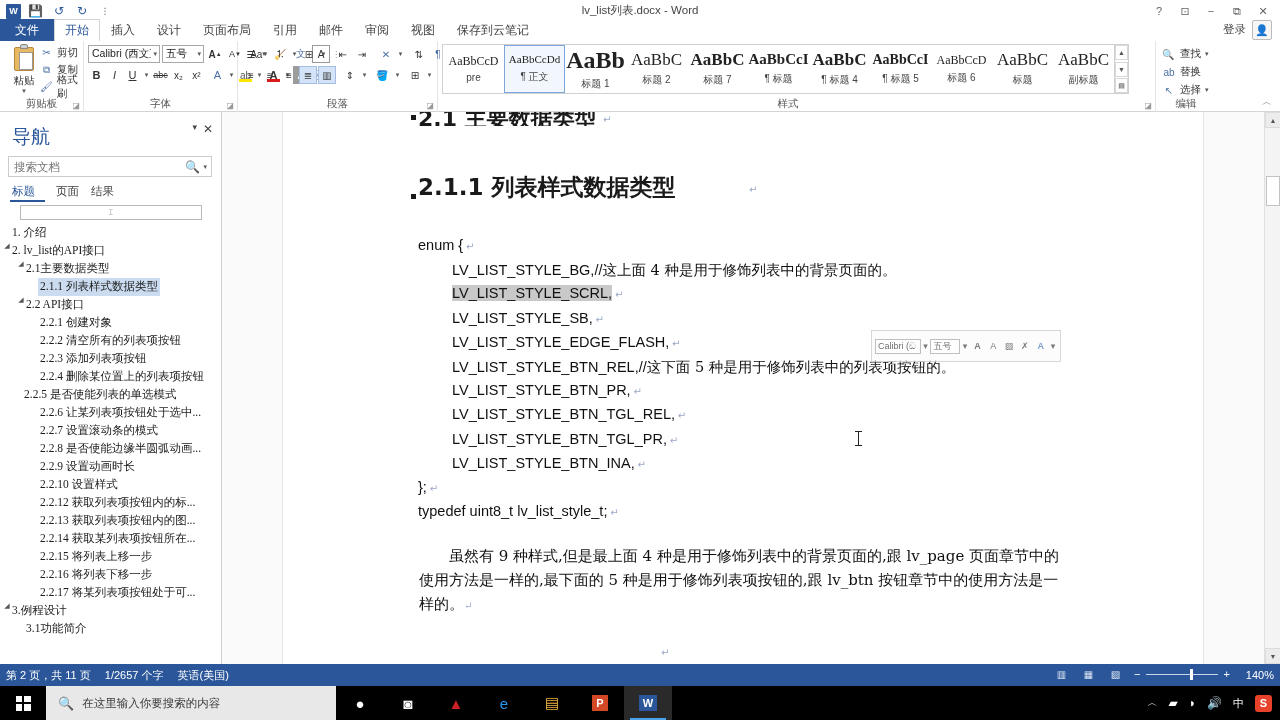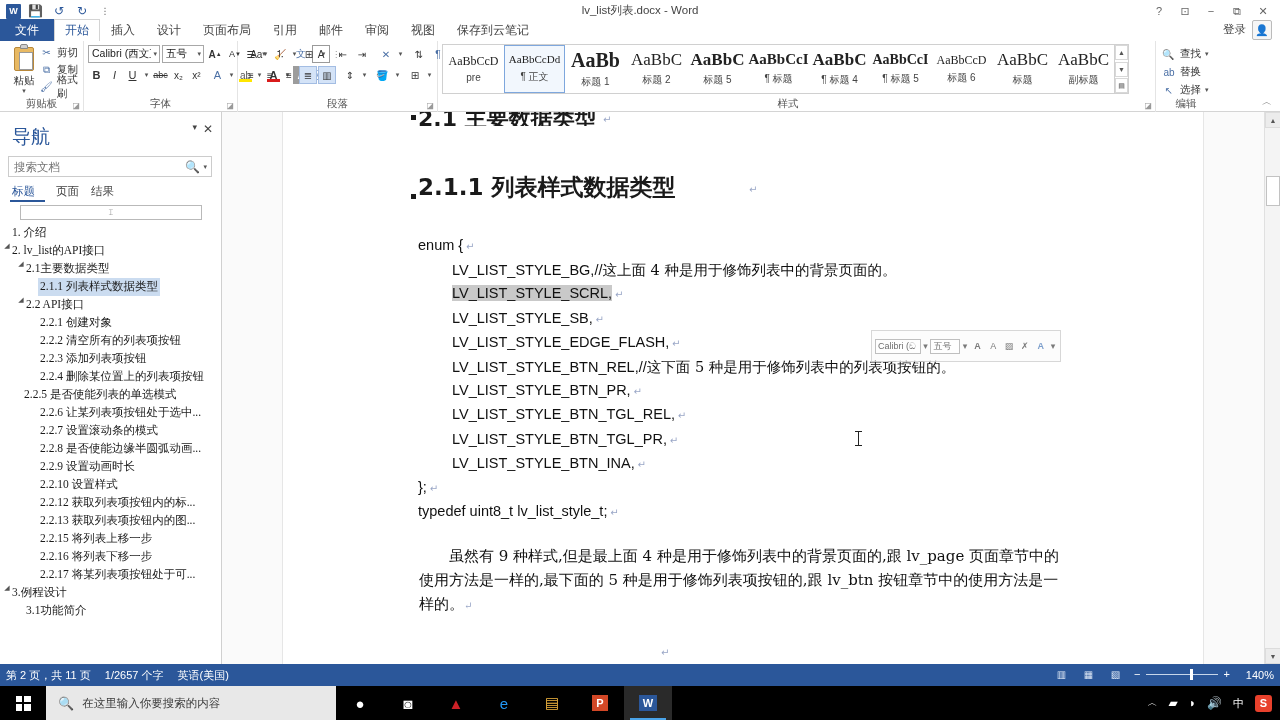--- a/index.html
+++ b/index.html
@@ -366,30 +366,30 @@
       <div class="stylegal" id="stylegal">
           <div class="stylecell">
             <div class="spv" style="font-size: 12px; font-weight: normal;">AaBbCcD</div>
             <div class="snm">pre</div>
           </div>
           <div class="stylecell sel">
             <div class="spv" style="font-size: 11px; font-weight: normal;">AaBbCcDd</div>
             <div class="snm">¶ 正文</div>
           </div>
           <div class="stylecell">
-            <div class="spv" style="font-size: 20px; font-weight: bold;">AaBb</div>
+            <div class="spv" style="font-size: 24px; font-weight: bold;">AaBb</div>
             <div class="snm">标题 1</div>
           </div>
           <div class="stylecell">
             <div class="spv" style="font-size: 17px; font-weight: normal;">AaBbC</div>
             <div class="snm">标题 2</div>
           </div>
           <div class="stylecell">
             <div class="spv" style="font-size: 17px; font-weight: bold;">AaBbC</div>
-            <div class="snm">标题 5</div>
+            <div class="snm">标题 7</div>
           </div>
           <div class="stylecell">
             <div class="spv" style="font-size: 15px; font-weight: bold;">AaBbCcI</div>
             <div class="snm">¶ 标题</div>
           </div>
           <div class="stylecell">
             <div class="spv" style="font-size: 17px; font-weight: bold;">AaBbC</div>
             <div class="snm">¶ 标题 4</div>
           </div>
           <div class="stylecell">
@@ -501,20 +501,23 @@
           <span class="txt" style="margin-left: 38px;">2.2.9 设置动画时长</span>
         </div>
         <div class="navitem">
           <span class="txt" style="margin-left: 38px;">2.2.10 设置样式</span>
         </div>
         <div class="navitem">
           <span class="txt" style="margin-left: 38px;">2.2.12 获取列表项按钮内的标...</span>
         </div>
         <div class="navitem">
           <span class="txt" style="margin-left: 38px;">2.2.13 获取列表项按钮内的图...</span>
+        </div>
+        <div class="navitem">
+          <span class="txt" style="margin-left: 38px;">2.2.14 获取某列表项按钮所在...</span>
         </div>
         <div class="navitem">
           <span class="txt" style="margin-left: 38px;">2.2.15 将列表上移一步</span>
         </div>
         <div class="navitem">
           <span class="txt" style="margin-left: 38px;">2.2.16 将列表下移一步</span>
         </div>
         <div class="navitem">
           <span class="txt" style="margin-left: 38px;">2.2.17 将某列表项按钮处于可...</span>
         </div>

